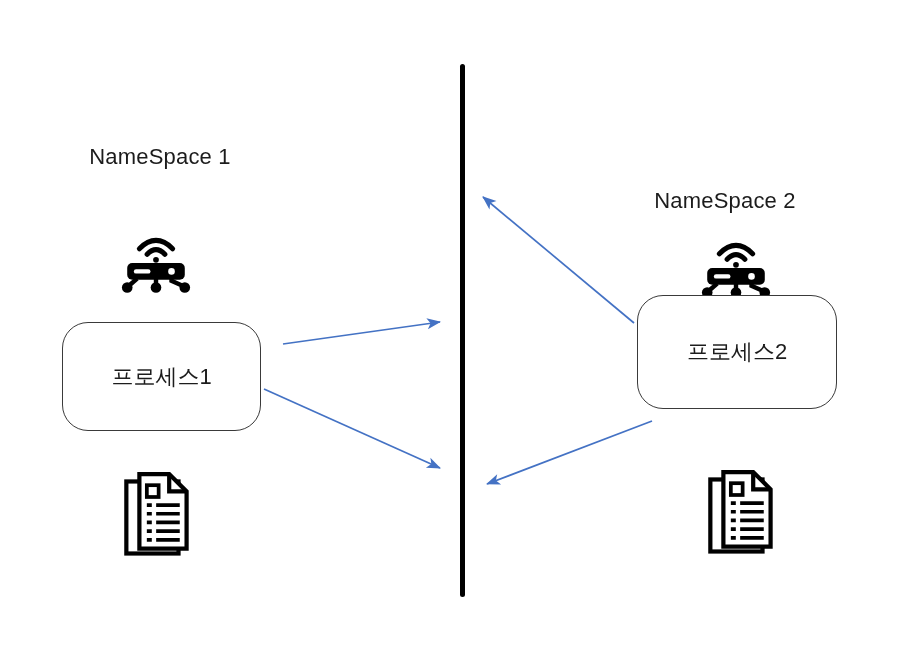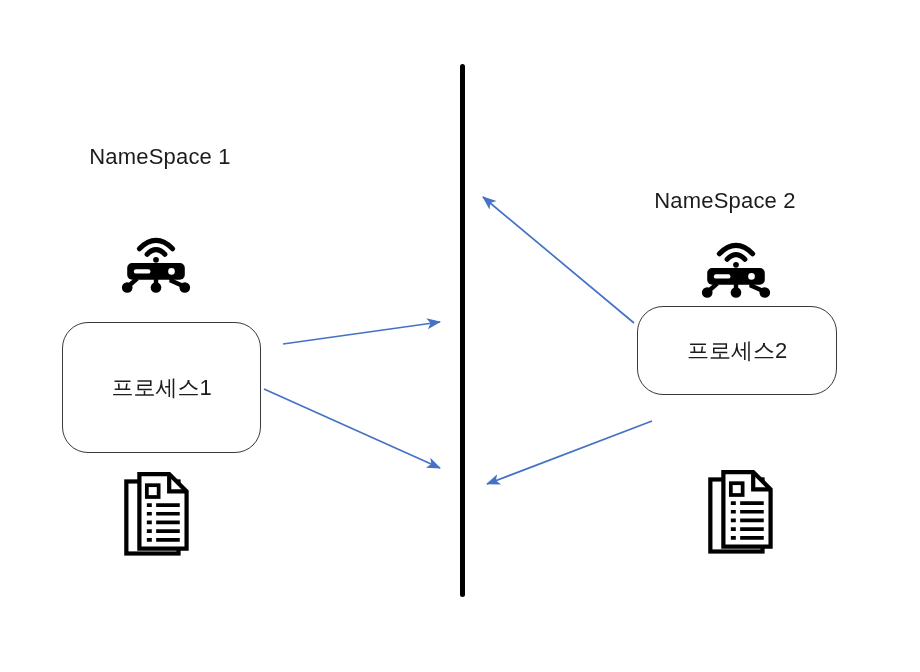--- a/index.html
+++ b/index.html
@@ -38,22 +38,22 @@
     position: absolute;
     border: 1.4px solid var(--box-border-color);
     border-radius: 26px;
     background: var(--bg-color);
     display: flex;
     align-items: center;
     justify-content: center;
     font-size: 22px;
     color: var(--text-color);
   }
-  .process-box.left  { left: 62px;  top: 322px; width: 199px; height: 131px; }
-  .process-box.right { left: 637px; top: 306px; width: 200px; height: 89px; }
+  .process-box.left  { left: 62px;  top: 322px; width: 199px; height: 109px; }
+  .process-box.right { left: 637px; top: 295px; width: 200px; height: 114px; }
 
   .icon {
     position: absolute;
     color: var(--icon-color);
   }
   .icon.hub-left  { left: 118px; top: 231px; width: 76px; height: 62px; }
   .icon.hub-right { left: 698px; top: 236px; width: 76px; height: 62px; }
   .icon.doc-left  { left: 122px; top: 471px; width: 77px; height: 88px; }
   .icon.doc-right { left: 706px; top: 469px; width: 77px; height: 88px; }
   .icon svg { width: 100%; height: 100%; display: block; }

